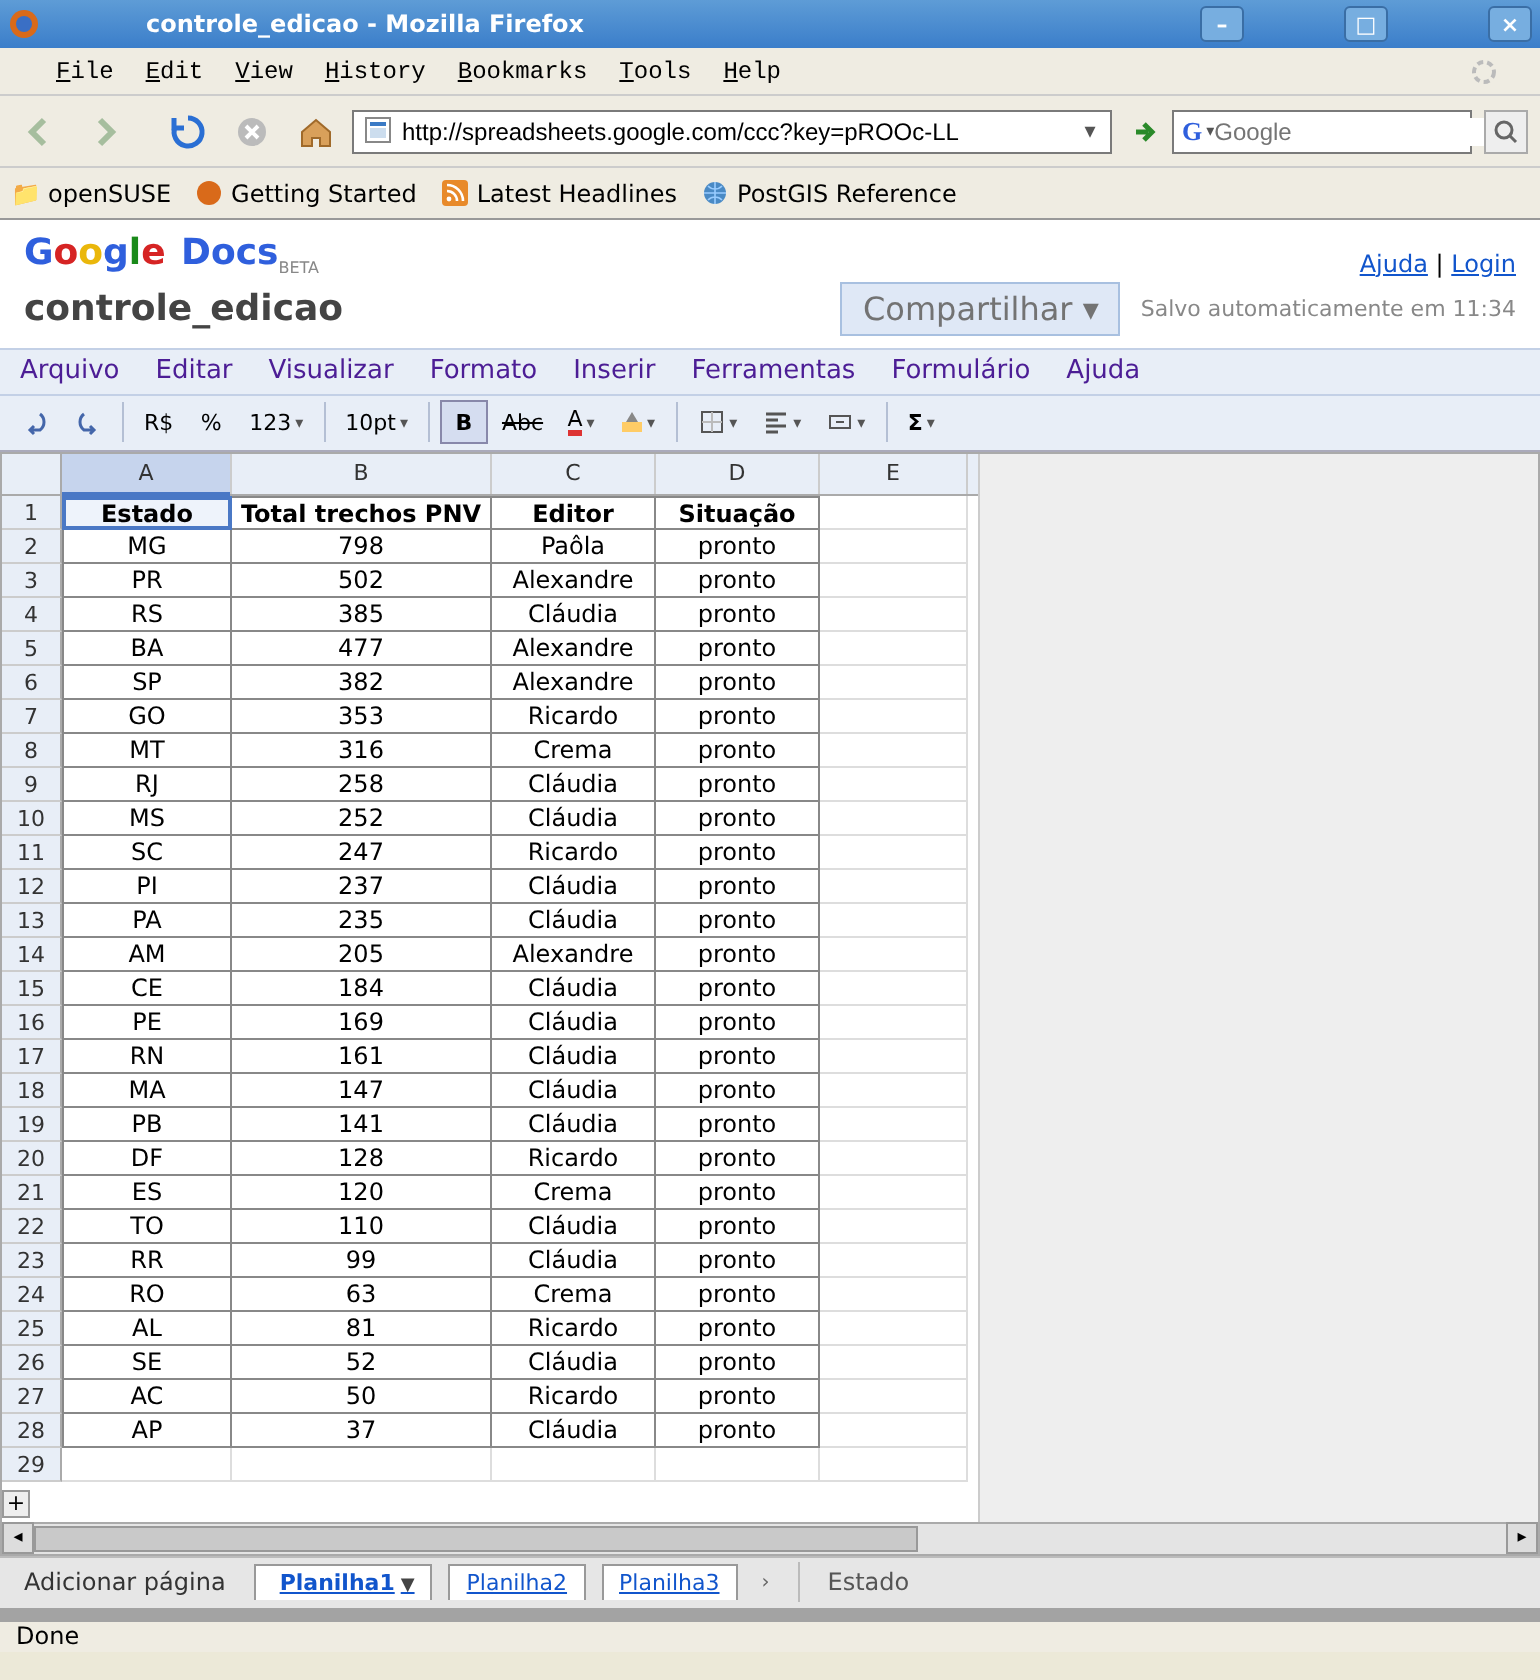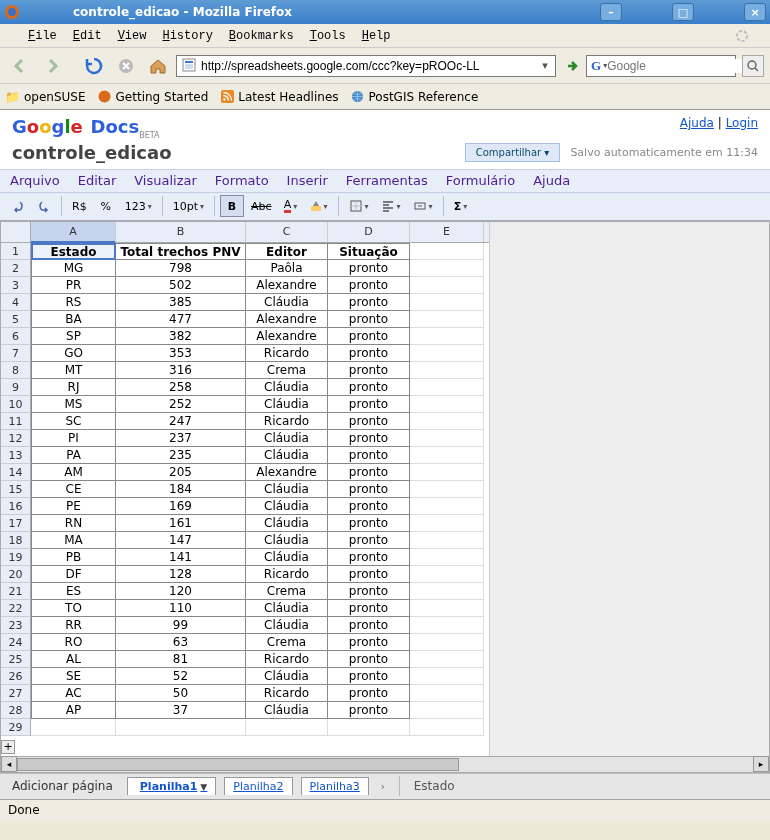--- a/index.html
+++ b/index.html
@@ -31,30 +31,30 @@
 .searchbox input { flex: 1; border: none; outline: none; font-size: 12px; color: #888; }
 .magbtn { width: 22px; height: 22px; border: 1px solid #aaa; background: #eee; display:inline-flex;align-items:center;justify-content:center; margin-left:2px; }
 
 
 .bmbar { background: #efece2; height: 26px; display: flex; align-items: center; padding: 0 6px; gap: 12px; border-bottom: 1px solid #999; }
 .bmitem { display: flex; align-items: center; gap: 4px; font-size: 12px; }
 .bmitem .ic { width: 14px; height: 14px; display:inline-flex;align-items:center;justify-content:center; }
 
 
 .gdocs { background: #fff; }
-.gdocs-top { display: flex; align-items: flex-start; padding: 6px 12px 2px; }
+.gdocs-top { display: flex; align-items: flex-end; padding: 6px 12px 2px; }
 .gdocs-logo { font-size: 18px; }
 .gdocs-logo .g1{color:#2f5fdd;font-weight:bold;} .gdocs-logo .g2{color:#d62424;font-weight:bold;} .gdocs-logo .g3{color:#eab70b;font-weight:bold;} .gdocs-logo .g4{color:#2f5fdd;font-weight:bold;} .gdocs-logo .g5{color:#1a8a1a;font-weight:bold;} .gdocs-logo .g6{color:#d62424;font-weight:bold;}
 .gdocs-logo .docs { color:#2f5fdd; font-weight:bold; margin-left:2px; }
 .gdocs-logo .beta { font-size:8px; color:#888; vertical-align: sub; }
 .gdocs-links { margin-left: auto; font-size: 12px; }
 .gdocs-links a { color: #1155cc; text-decoration: underline; }
 .gdocs-titlerow { display: flex; align-items: center; padding: 0 12px 6px; }
 .gdocs-title { font-size: 18px; font-weight: bold; color: #444; }
-.gdocs-sharebtn { margin-left: auto; background: #dfe8f6; border: 1px solid #a8c0e0; color:#0c4a6e; padding: 3px 10px; font-size: 10px; text-align: right; }
+.gdocs-sharebtn { margin-left: auto; background: #dfe8f6; border: 1px solid #a8c0e0; color:#737373; padding: 3px 10px; font-size: 16px; text-align: right; }
 .gdocs-autosave { color: #888; font-size: 11px; margin-left: 10px; }
 
 
 .docs-menubar { background: #e8eef7; border-top: 1px solid #c3d0e6; border-bottom: 1px solid #c3d0e6; height: 24px; display:flex; align-items:center; padding: 0 10px; gap: 18px; }
 .docs-menubar .dm { font-size: 13px; color: #4c1d95; }
 
 
 .docs-toolbar { background: #e8eef7; height: 28px; display:flex; align-items:center; padding: 0 6px; gap: 2px; border-bottom: 1px solid #aab; }
 .tbtn { min-width: 24px; height: 22px; border: 1px solid transparent; display:inline-flex;align-items:center;justify-content:center; font-size:11px; padding: 0 4px; }
 .tbtn.active { border:1px solid #88a; background:#d5ddf0; }
@@ -89,21 +89,21 @@
 .sheettabs { background:#e6e6e6; height:26px; display:flex; align-items:center; padding:0 6px; gap:8px; border-top:1px solid #bbb; }
 .addpage { font-size:12px; color:#333; padding: 0 6px;}
 .stab { background:#fff; border:1px solid #999; border-bottom:none; padding:2px 8px; font-size:11px; color:#1155cc; text-decoration:underline; }
 .stab.active { font-weight:bold; color:#1155cc;padding-left:12px; }
 .stab .dd { color:#444; text-decoration:none; margin-left:3px; font-size:9px; }
 .tabnav { margin-left:4px; color:#666; font-size:10px; }
 .tabsep { width:1px; height:20px; background:#bbb; margin:0 6px; }
 .cellname { font-size:12px; color:#555; }
 
 
-.statusbar { background:#efece2; border-top:1px solid #a3a3a3; height:22px; display:flex; align-items:center; padding:0 8px; font-size:12px; }
+.statusbar { background:#efece2; border-top:7px solid #a3a3a3; height:22px; display:flex; align-items:center; padding:0 8px; font-size:12px; }
 
 svg { display:block; }
 </style>
 </head>
 <body>
 
 <div class="titlebar">
   <span class="ff-icon">
     <svg width="16" height="16" viewBox="0 0 16 16">
         <circle cx="8" cy="8" r="7" fill="#d96a1a"></circle>

